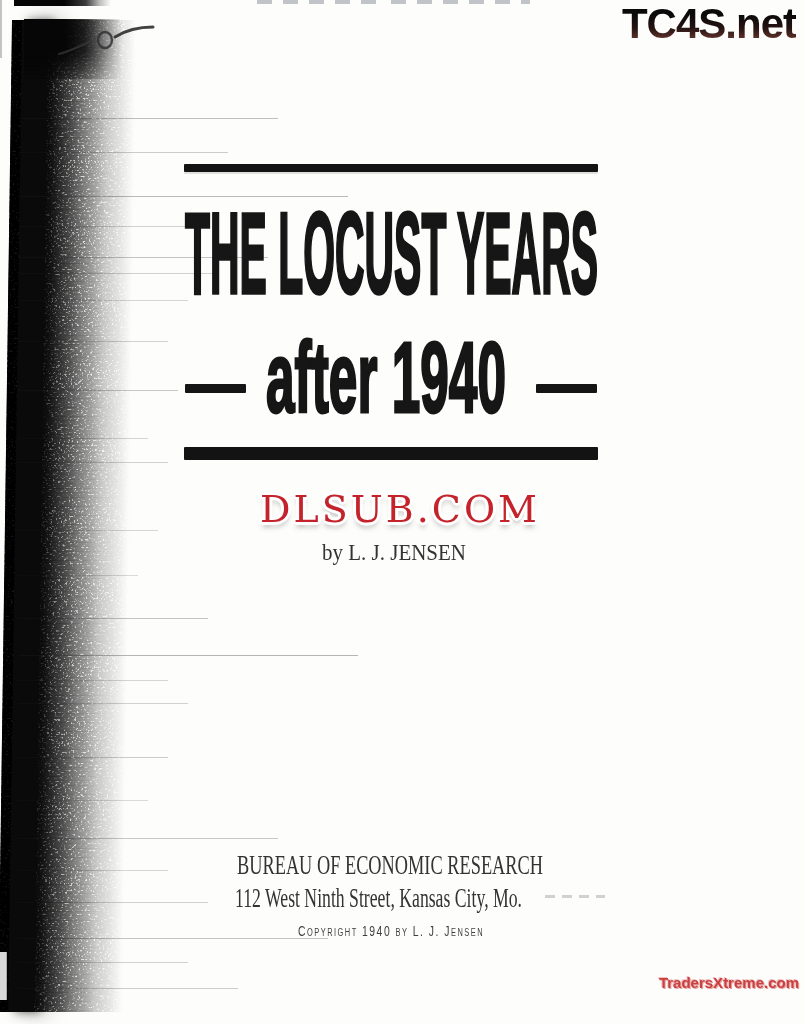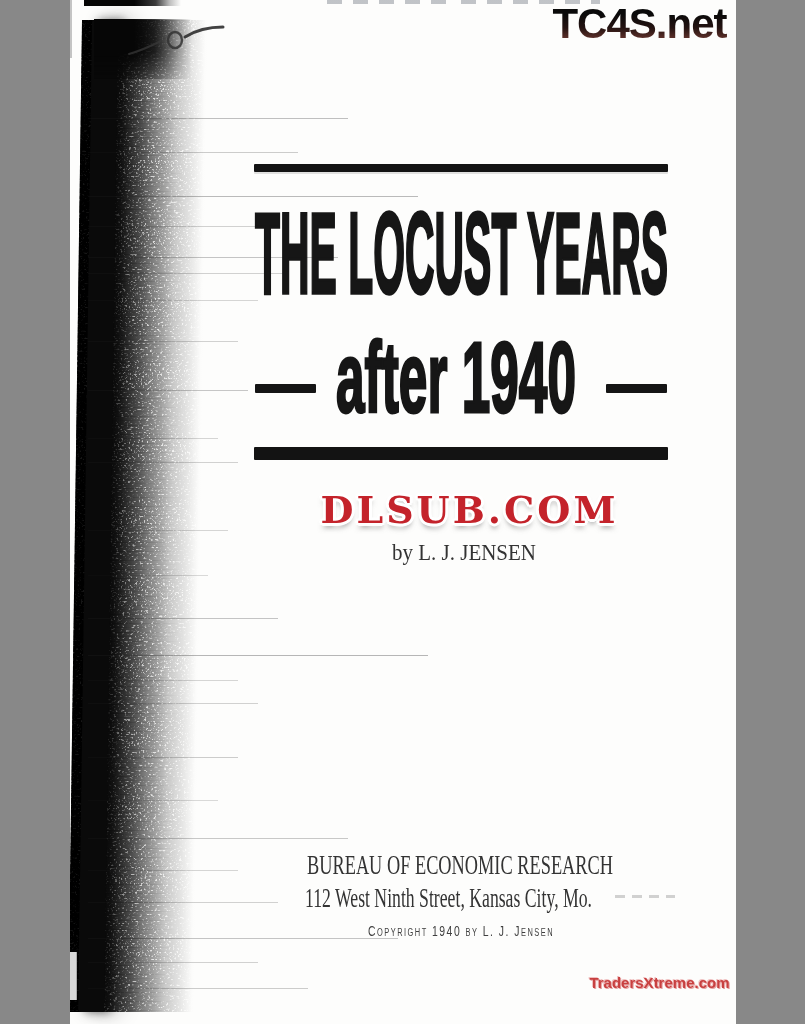--- a/index.html
+++ b/index.html
@@ -1,19 +1,19 @@
 <!DOCTYPE html>
 <html style="--watermark-red: #c4232b; --traders-red: #c84040; --tc4s-top: #0a0a0a; --tc4s-bottom: #7d4038; --ink: #161616;"><head>
 <meta charset="utf-8">
 <style>
   * { margin: 0; padding: 0; box-sizing: border-box; }
   html, body { background: #888; }
   .page {
     position: relative;
-    width: 666px; height: 1024px;
+    width: 805px; height: 1024px;
     margin: 0 auto;
     background: #fdfdfc;
     overflow: hidden;
     font-family: "Liberation Serif", serif;
   }
 
   
   .scan-band { position: absolute; left: 0; top: 0; width: 150px; height: 1024px; pointer-events: none; }
   .band-lean { position: absolute; left: 12px; top: 20px; width: 126px; height: 992px;
                transform: skewX(-0.8deg); transform-origin: top left; }
@@ -51,21 +51,21 @@
   .addr-dashes { position: absolute; left: 545px; top: 895px; width: 60px; height: 3px; opacity: .45;
     background: repeating-linear-gradient(90deg, #9b9b9b 0 10px, transparent 10px 17px); }
 
   
   .tc4s { position: absolute; top: 0px; right: 9px;
     font-family: "Liberation Sans", sans-serif; font-weight: 800; font-size: 42px; letter-spacing: -1px;
     background: linear-gradient(to bottom, var(--tc4s-top, #0a0a0a) 30%, #241311 58%, var(--tc4s-bottom, #7d4038) 92%);
     -webkit-background-clip: text; background-clip: text; color: transparent;
     filter: blur(.3px); }
   .dlsub { position: absolute; left: 193px; top: 487px; width: 414px; text-align: center;
-    font-family: "DejaVu Serif", serif; font-weight: 700; font-size: 38px; letter-spacing: 3px;
+    font-family: "DejaVu Serif", serif; font-weight: 400; font-size: 38px; letter-spacing: 3px;
     color: var(--watermark-red, #c4232b);
     text-shadow: -2px -2px 0 #fff, 2px -2px 0 #fff, -2px 2px 0 #fff, 2px 2px 0 #fff,
                  0 -3px 0 #fff, 0 3px 0 #fff, -3px 0 0 #fff, 3px 0 0 #fff,
                  0 5px 5px rgba(110,110,110,.55); }
   .traders { position: absolute; right: 6px; top: 974px;
     font-family: "Liberation Sans", sans-serif; font-weight: 700; font-size: 15px;
     color: var(--traders-red, #c84040);
     text-shadow: 0 0 1px #eeb4b4, 1px 1px 0 #e5a2a2, -1px -1px 0 #f0c4c4; }
 
   

